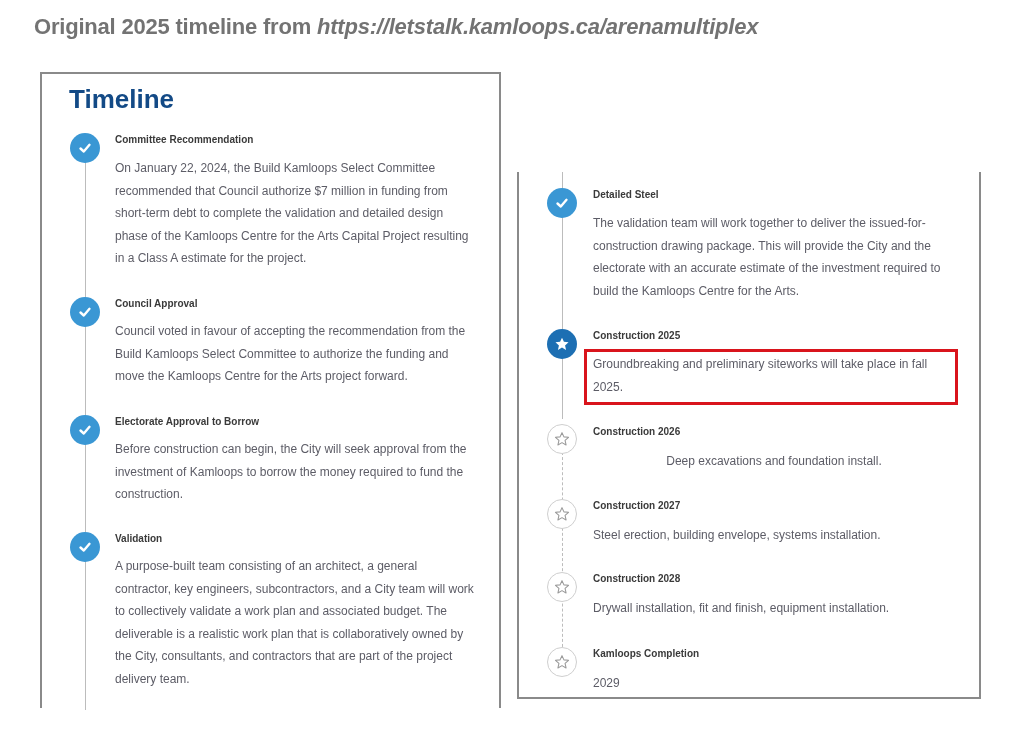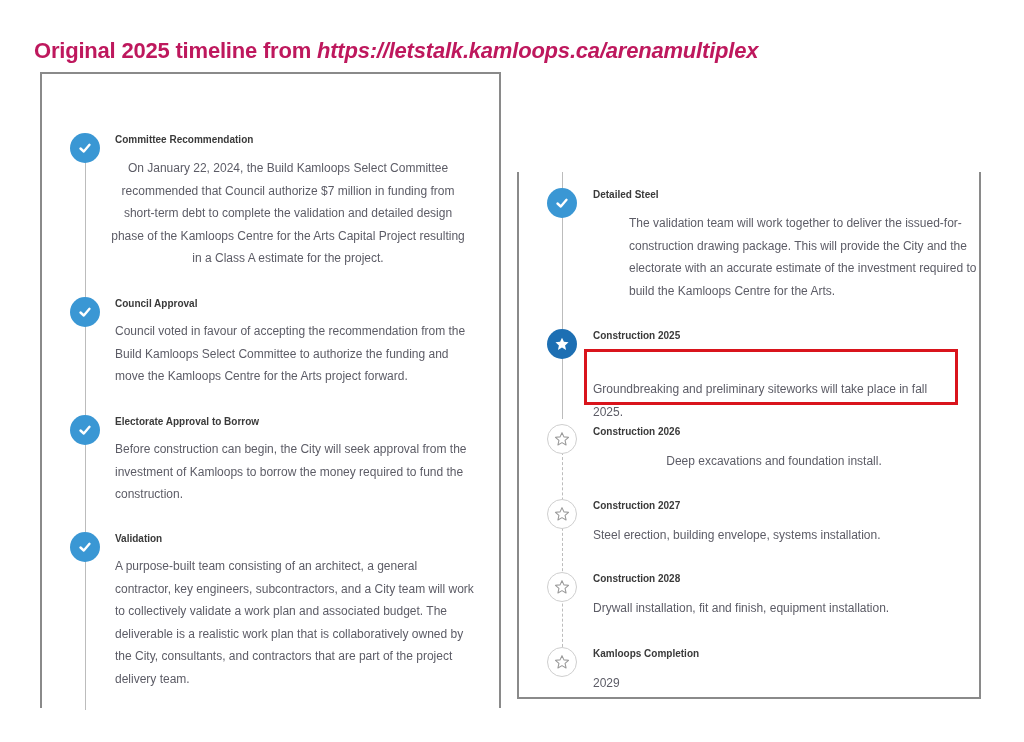--- a/index.html
+++ b/index.html
@@ -1,17 +1,17 @@
 <!DOCTYPE html>
 <html><head>
 <meta charset="utf-8">
 <style>
   html, body { margin: 0; padding: 0; background: #ffffff; }
   body { width: 1024px; height: 742px; position: relative; overflow: hidden; font-family: "Liberation Sans", sans-serif; }
-  .caption { position: absolute; left: 34px; top: 14px; font-size: 22px; font-weight: bold; color: #be185d; letter-spacing: -0.2px; white-space: nowrap; margin-top: 24px; }
+  .caption { position: absolute; left: 34px; top: 14px; font-size: 22px; font-weight: bold; color: #737373; letter-spacing: -0.2px; white-space: nowrap; }
   .caption .url { font-style: italic; }
   .panel { position: absolute; box-sizing: border-box; }
   .panel-left { left: 40px; top: 72px; width: 461px; height: 636px; border-top: 2px solid #8a8a8a; border-left: 2px solid #8a8a8a; border-right: 2px solid #8a8a8a; }
   .panel-right { left: 517px; top: 172px; width: 464px; height: 527px; border-left: 2px solid #8a8a8a; border-right: 2px solid #8a8a8a; border-bottom: 2px solid #8a8a8a; }
   .panel-title { position: absolute; left: 27px; top: 10px; font-size: 26px; font-weight: bold; color: #134a86; margin: 0; }
   .rail { position: absolute; width: 1px; background: #bcbcbc; }
   .rail.dashed { background: none; border-left: 1px dashed #bcbcbc; }
   .item { position: absolute; }
   .icon { position: absolute; width: 30px; height: 30px; border-radius: 50%; display: flex; align-items: center; justify-content: center; box-sizing: border-box; }
   .icon.done { background: #3a97d4; }
@@ -23,30 +23,31 @@
 </style>
 </head>
 <body>
 
 <div class="caption">
   <span>Original 2025 timeline from</span>
   <span class="url">https://letstalk.kamloops.ca/arenamultiplex</span>
 </div>
 
 <div class="panel panel-left">
+  <h1 class="panel-title">Timeline</h1>
   <div class="rail" style="left:43px; top:75px; height:561px;"></div>
 
   <div class="item" style="left:0; top:0;">
     <div class="icon done" style="left:28px; top:59px;">
       <svg width="14" height="14" viewBox="0 0 14 14">
           <path d="M2.5 7.5 L5.8 10.5 L11.5 3.8" fill="none" stroke="#fff" stroke-width="2.4" stroke-linecap="round" stroke-linejoin="round"></path>
         </svg>
     </div>
     <div class="item-title" style="left:73px; top:60px;">Committee Recommendation</div>
-    <div class="item-desc" style="left:66px; top:83px; width:360px;text-align:center;">On January 22, 2024, the Build Kamloops Select Committee recommended that Council authorize $7 million in funding from short-term debt to complete the validation and detailed design phase of the Kamloops Centre for the Arts Capital Project resulting in a Class A estimate for the project.</div>
+    <div class="item-desc" style="left:73px; top:83px; width:360px;">On January 22, 2024, the Build Kamloops Select Committee recommended that Council authorize $7 million in funding from short-term debt to complete the validation and detailed design phase of the Kamloops Centre for the Arts Capital Project resulting in a Class A estimate for the project.</div>
   </div>
 
   <div class="item" style="left:0; top:0;">
     <div class="icon done" style="left:28px; top:223px;">
       <svg width="14" height="14" viewBox="0 0 14 14">
           <path d="M2.5 7.5 L5.8 10.5 L11.5 3.8" fill="none" stroke="#fff" stroke-width="2.4" stroke-linecap="round" stroke-linejoin="round"></path>
         </svg>
     </div>
     <div class="item-title" style="left:73px; top:224px;">Council Approval</div>
     <div class="item-desc" style="left:73px; top:246px; width:360px;">Council voted in favour of accepting the recommendation from the Build Kamloops Select Committee to authorize the funding and move the Kamloops Centre for the Arts project forward.</div>
@@ -77,31 +78,31 @@
   <div class="rail" style="left:43px; top:0; height:247px;"></div>
   <div class="rail dashed" style="left:43px; top:280px; height:200px;"></div>
 
   <div class="item" style="left:0; top:0;">
     <div class="icon done" style="left:28px; top:16px;">
       <svg width="14" height="14" viewBox="0 0 14 14">
           <path d="M2.5 7.5 L5.8 10.5 L11.5 3.8" fill="none" stroke="#fff" stroke-width="2.4" stroke-linecap="round" stroke-linejoin="round"></path>
         </svg>
     </div>
     <div class="item-title" style="left:74px; top:17px;">Detailed Steel</div>
-    <div class="item-desc" style="left:74px; top:40px; width:362px;margin-left:36px;">The validation team will work together to deliver the issued-for-construction drawing package. This will provide the City and the electorate with an accurate estimate of the investment required to build the Kamloops Centre for the Arts.</div>
+    <div class="item-desc" style="left:74px; top:40px; width:362px;">The validation team will work together to deliver the issued-for-construction drawing package. This will provide the City and the electorate with an accurate estimate of the investment required to build the Kamloops Centre for the Arts.</div>
   </div>
 
   <div class="item" style="left:0; top:0;">
     <div class="icon current" style="left:28px; top:157px;">
       <svg width="16" height="16" viewBox="0 0 24 24">
           <path d="M12 2.5l2.9 6.3 6.9.7-5.2 4.6 1.5 6.8L12 17.4 5.9 20.9l1.5-6.8L2.2 9.5l6.9-.7z" fill="#fff"></path>
         </svg>
     </div>
     <div class="item-title" style="left:74px; top:158px;">Construction 2025</div>
-    <div class="item-desc" style="left:74px; top:181px; width:362px;margin-top:25px;">Groundbreaking and preliminary siteworks will take place in fall 2025.</div>
+    <div class="item-desc" style="left:74px; top:181px; width:362px;">Groundbreaking and preliminary siteworks will take place in fall 2025.</div>
   </div>
 
   <div class="item" style="left:0; top:0;">
     <div class="icon future" style="left:28px; top:252px;">
       <svg width="16" height="16" viewBox="0 0 24 24">
           <path d="M12 2.5l2.9 6.3 6.9.7-5.2 4.6 1.5 6.8L12 17.4 5.9 20.9l1.5-6.8L2.2 9.5l6.9-.7z" fill="none" stroke="#9a9a9a" stroke-width="1.6" stroke-linejoin="round"></path>
         </svg>
     </div>
     <div class="item-title" style="left:74px; top:254px;">Construction 2026</div>
     <div class="item-desc" style="left:74px; top:278px; width:362px;text-align:center;">Deep excavations and foundation install.</div>

